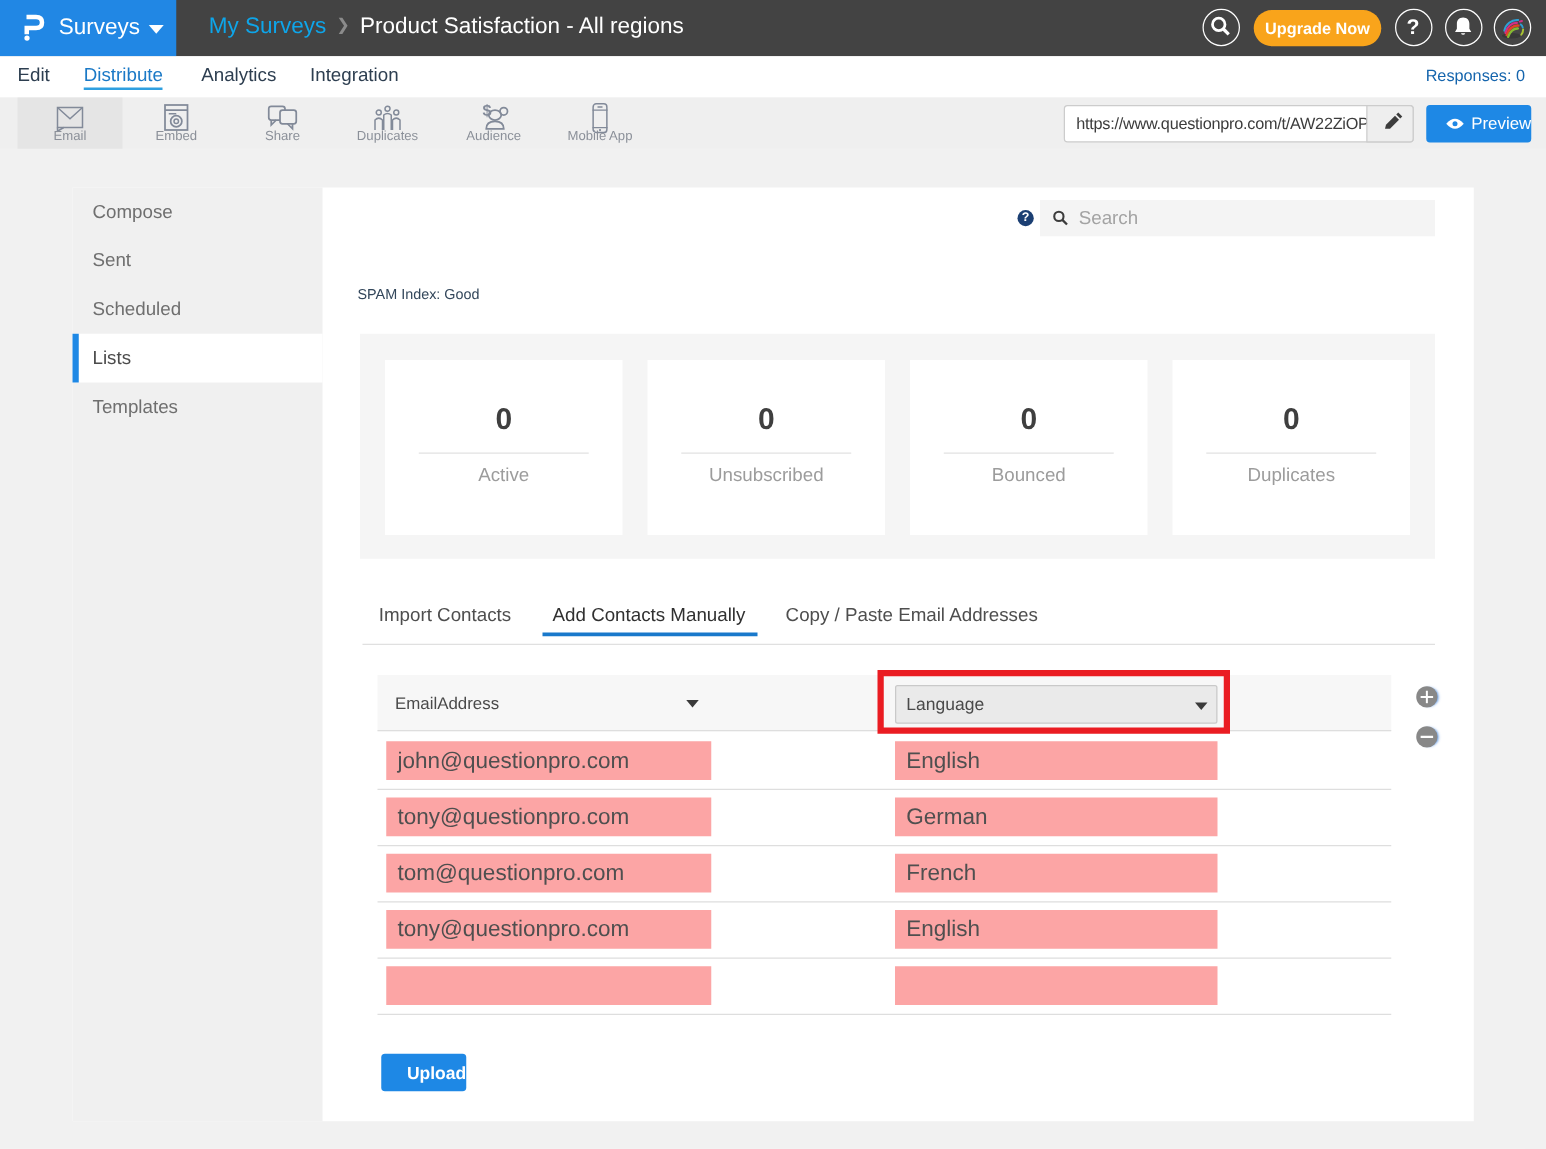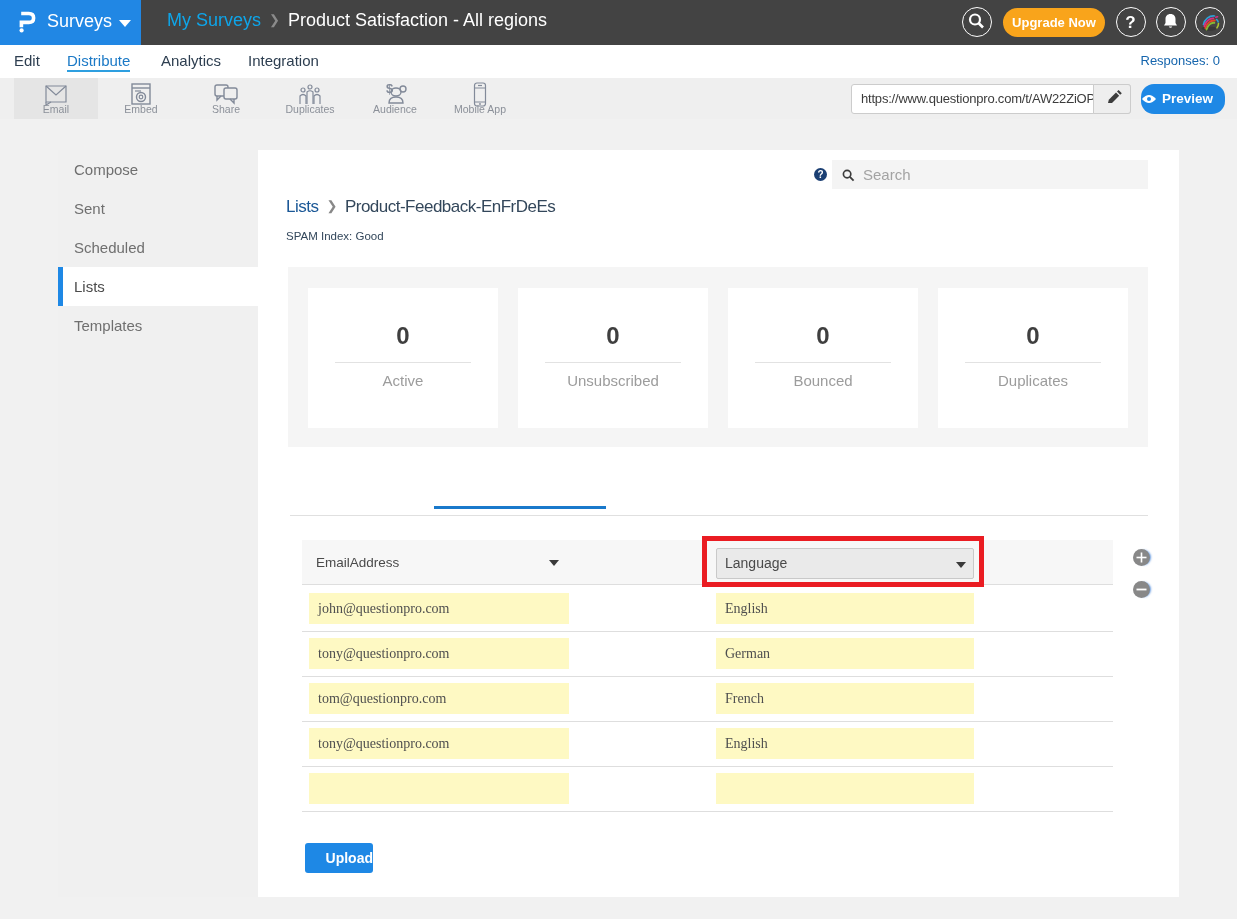--- a/index.html
+++ b/index.html
@@ -20,21 +20,21 @@
 .nav a { position:absolute; top:7px; font-size:15px; color:#2d3e50; text-decoration:none; }
 .nav .active { color:#1b79c6; border-bottom:2px solid #2e9fe0; padding-bottom:1px; }
 .responses { position:absolute; right:17px; top:8px; font-size:13px; color:#1565ad; }
 
 .toolbar { position:absolute; top:78px; left:0; width:1237px; height:41px; background:#efefef; }
 .titem { position:absolute; top:0; height:41px; text-align:center; }
 .titem .lbl { position:absolute; left:0; right:0; bottom:4px; font-size:10.5px; color:#8b9099; }
 .titem svg { position:absolute; left:50%; transform:translateX(-50%); top:4px; }
 .urlbox { position:absolute; left:851px; top:6px; width:280px; height:30px; background:#fff; border:1px solid #ccc; border-radius:3px; font-size:13px; letter-spacing:-0.2px; color:#3c3c3c; line-height:28px; padding-left:9px; white-space:nowrap; overflow:hidden; }
 .urladdon { position:absolute; left:1093px; top:6px; width:38px; height:30px; background:#eeeeee; border:1px solid #ccc; border-radius:0 3px 3px 0; }
-.preview { position:absolute; left:1141px; top:6px; width:84px; height:30px; background:#1e88e5; border-radius:13px; color:#fff; font-size:13.5px; font-weight:bold; text-align:left; line-height:30px; }
+.preview { position:absolute; left:1141px; top:6px; width:84px; height:30px; background:#1e88e5; border-radius:3px; color:#fff; font-size:13.5px; font-weight:normal; text-align:right; line-height:30px; }
 
 .panel { position:absolute; left:58px; top:150px; width:1121px; height:747px; background:#fff; }
 .sidebar { position:absolute; left:0; top:0; width:200px; height:747px; background:#f0f0f0; }
 .sitem { position:absolute; left:0; width:200px; height:39px; line-height:39px; padding-left:16px; font-size:15px; color:#6f6f6f; }
 .sitem.active { background:#fff; color:#4b4b4b; border-left:5px solid #1e88e5; padding-left:11px; }
 
 .help-q { position:absolute; left:756px; top:18px; width:13px; height:13px; border-radius:50%; background:#1b3f73; color:#fff; font-size:10px; font-weight:bold; text-align:center; line-height:13px; }
 .searchbox { position:absolute; left:774px; top:10px; width:316px; height:29px; background:#f4f4f4; color:#a3a3a3; font-size:15px; line-height:29px; }
 .bc2 { position:absolute; left:228px; top:47px; letter-spacing:-0.5px; font-size:17px; color:#33475b; white-space:nowrap; }
 .bc2 .l { color:#1a5796; }
@@ -46,21 +46,21 @@
 .card .line { width:136px; height:1px; background:#e2e2e2; margin:12px auto 0; }
 .card .lab { margin-top:9px; font-size:15px; color:#9c9c9c; }
 
 .tabs { position:absolute; left:245px; top:334px; white-space:nowrap; font-size:15px; }
 .tab { display:inline-block; color:#4e4e4e; }
 .tabline { position:absolute; left:232px; top:365px; width:858px; height:1px; background:#e0e0e0; }
 .tabul { position:absolute; left:376px; top:356px; width:172px; height:3px; background:#1979cb; }
 
 .frow { position:absolute; left:244px; width:811px; height:45px; border-bottom:1px solid #dedede; }
 .hdr-row { background:#f7f7f7; }
-.inp { position:absolute; top:8px; height:31px; background:#fef9c3; font-size:14px; color:#4f4f4f; line-height:31px; padding-left:9px;font-family:Liberation Serif, serif; }
+.inp { position:absolute; top:8px; height:31px; background:#fca5a5; font-size:18px; color:#4f4f4f; line-height:31px; padding-left:9px; }
 .inp.c1 { left:7px; width:260px; }
 .inp.c2 { left:414px; width:258px; }
 .sel-caret { width:0; height:0; border-left:5px solid transparent; border-right:5px solid transparent; border-top:6px solid #3a3a3a; position:absolute; }
 .langsel { position:absolute; left:414px; top:8px; width:258px; height:31px; background:#eaeaea; border:1px solid #c9c9c9; border-radius:2px; font-size:14px; color:#4a4a4a; line-height:29px; padding-left:8px; }
 .redbox { position:absolute; left:644px; top:386px; width:282px; height:51px; border:5px solid #ea1c22; z-index:5; }
 .circbtn { position:absolute; left:1075px; width:17px; height:17px; border-radius:50%; background:#888888; color:#fff; text-align:center; box-shadow:2px 0 2px -1px rgba(80,140,220,0.85); }
 .upload { position:absolute; left:247px; top:693px; width:68px; height:30px; background:#1e88e5; border-radius:3px; color:#fff; font-size:14px; font-weight:bold; text-align:right; line-height:30px; }
 </style>
 </head>
 <body>
@@ -194,21 +194,20 @@
     <div class="sitem active" style="top:117px;">Lists</div>
     <div class="sitem" style="top:156px;">Templates</div>
   </div>
   <div class="help-q">?</div>
   <div class="searchbox">
     <svg width="13" height="13" viewBox="0 0 14 14" style="vertical-align:-2px; margin:0 8px 0 10px;">
         <circle cx="5.5" cy="5.5" r="4" fill="none" stroke="#3c3c3c" stroke-width="1.8"></circle>
         <line x1="8.5" y1="8.5" x2="12.5" y2="12.5" stroke="#3c3c3c" stroke-width="2"></line>
       </svg>Search
   </div>
-  <div class="bc2"><span class="l">Lists</span><span class="sep">❯</span><span>Product-Feedback-EnFrDeEs</span></div>
   <div class="spam">SPAM Index: Good</div>
   <div class="stats">
     <div class="card" style="left:20px;">
         <div class="num">0</div>
         <div class="line"></div>
         <div class="lab">Active</div>
       </div>
     <div class="card" style="left:230px;">
         <div class="num">0</div>
         <div class="line"></div>
@@ -217,20 +216,25 @@
     <div class="card" style="left:440px;">
         <div class="num">0</div>
         <div class="line"></div>
         <div class="lab">Bounced</div>
       </div>
     <div class="card" style="left:650px;">
         <div class="num">0</div>
         <div class="line"></div>
         <div class="lab">Duplicates</div>
       </div>
+  </div>
+  <div class="tabs">
+    <span class="tab">Import Contacts</span>
+    <span class="tab" style="margin-left:29px; color:#303030;">Add Contacts Manually</span>
+    <span class="tab" style="margin-left:28px;">Copy / Paste Email Addresses</span>
   </div>
   <div class="tabul"></div>
   <div class="tabline"></div>
 
   <div class="frow hdr-row" style="top:390px;">
     <div style="position:absolute; left:14px; top:0; font-size:13.5px; color:#4a4a4a; line-height:45px;">EmailAddress</div>
     <div class="sel-caret" style="left:247px; top:20px;"></div>
     <div class="langsel">Language<div class="sel-caret" style="left:239px; top:13px;"></div></div>
   </div>
   <div class="frow" style="top:435px; height:47px;">

